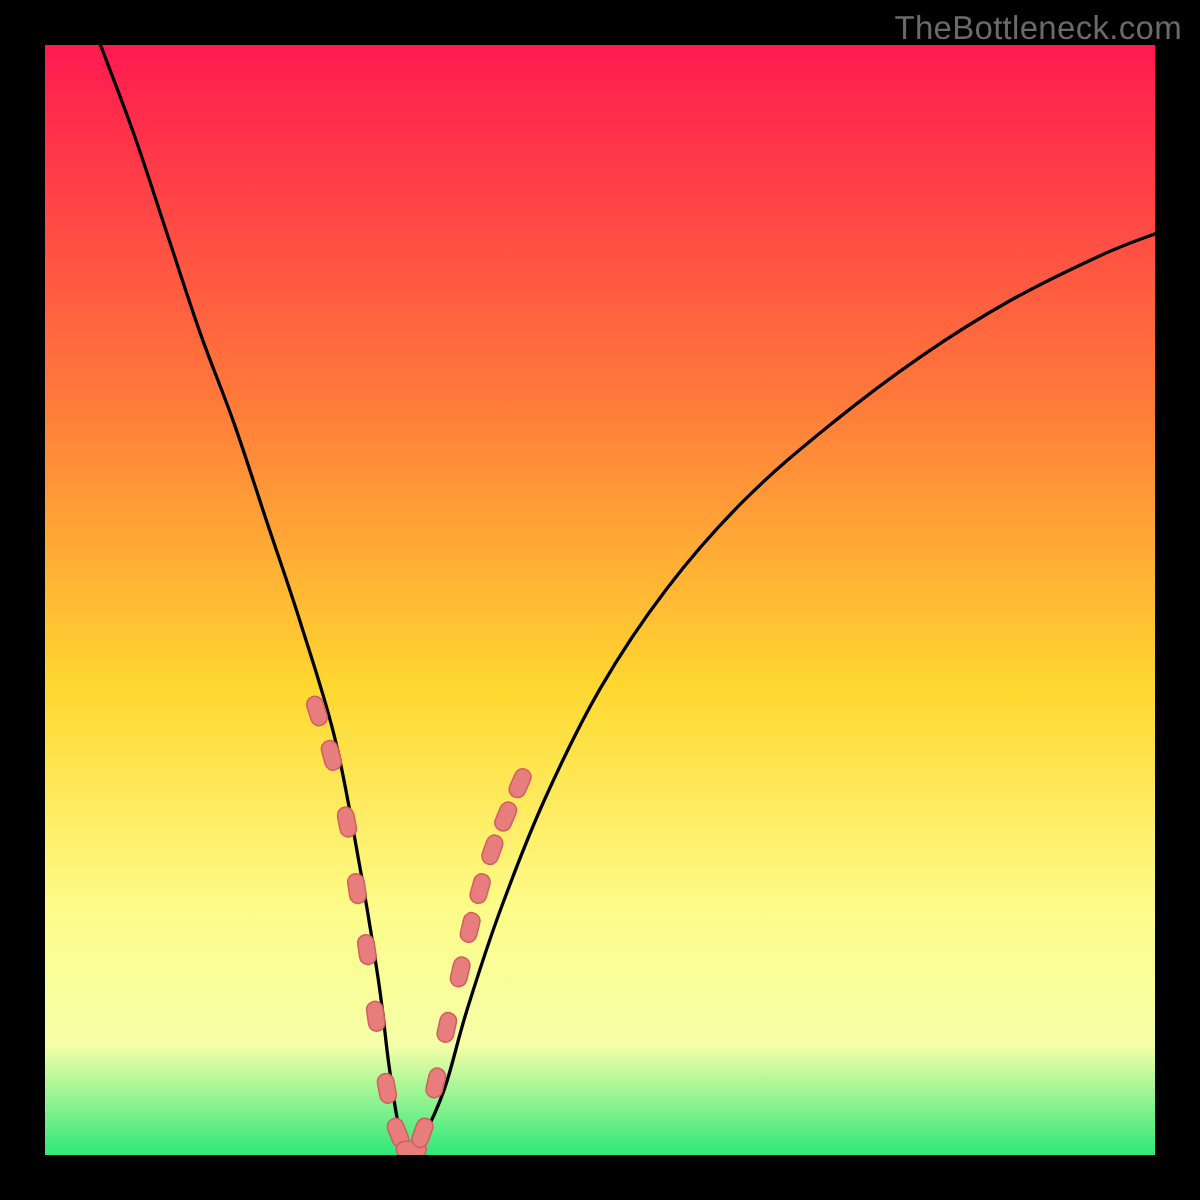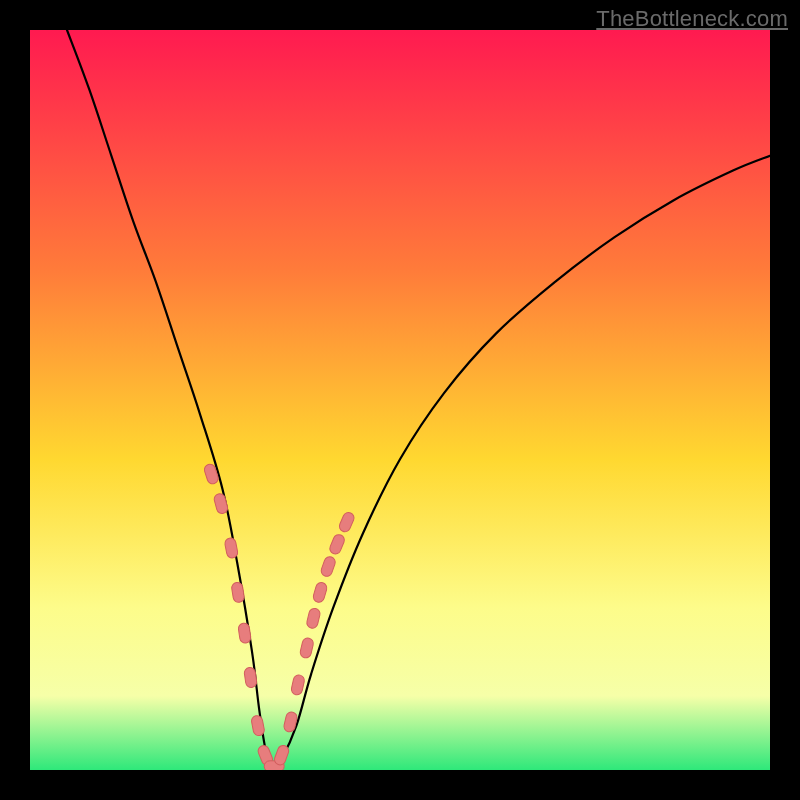--- a/index.html
+++ b/index.html
@@ -42,21 +42,20 @@
     height: 100%;
   }
   .watermark {
     position: absolute;
     top: 6px;
     right: 12px;
     color: #6a6a6a;
     font-size: 22px;
     font-weight: 500;
     letter-spacing: 0.2px;
-    text-decoration: underline;
   }
 </style>
 </head>
 <body>
 
 <div class="frame">
   <div class="plot-area">
     <svg class="gradient" viewBox="0 0 740 740" preserveAspectRatio="none">
       <defs>
         <linearGradient id="bgGrad" x1="0" y1="0" x2="0" y2="1">

